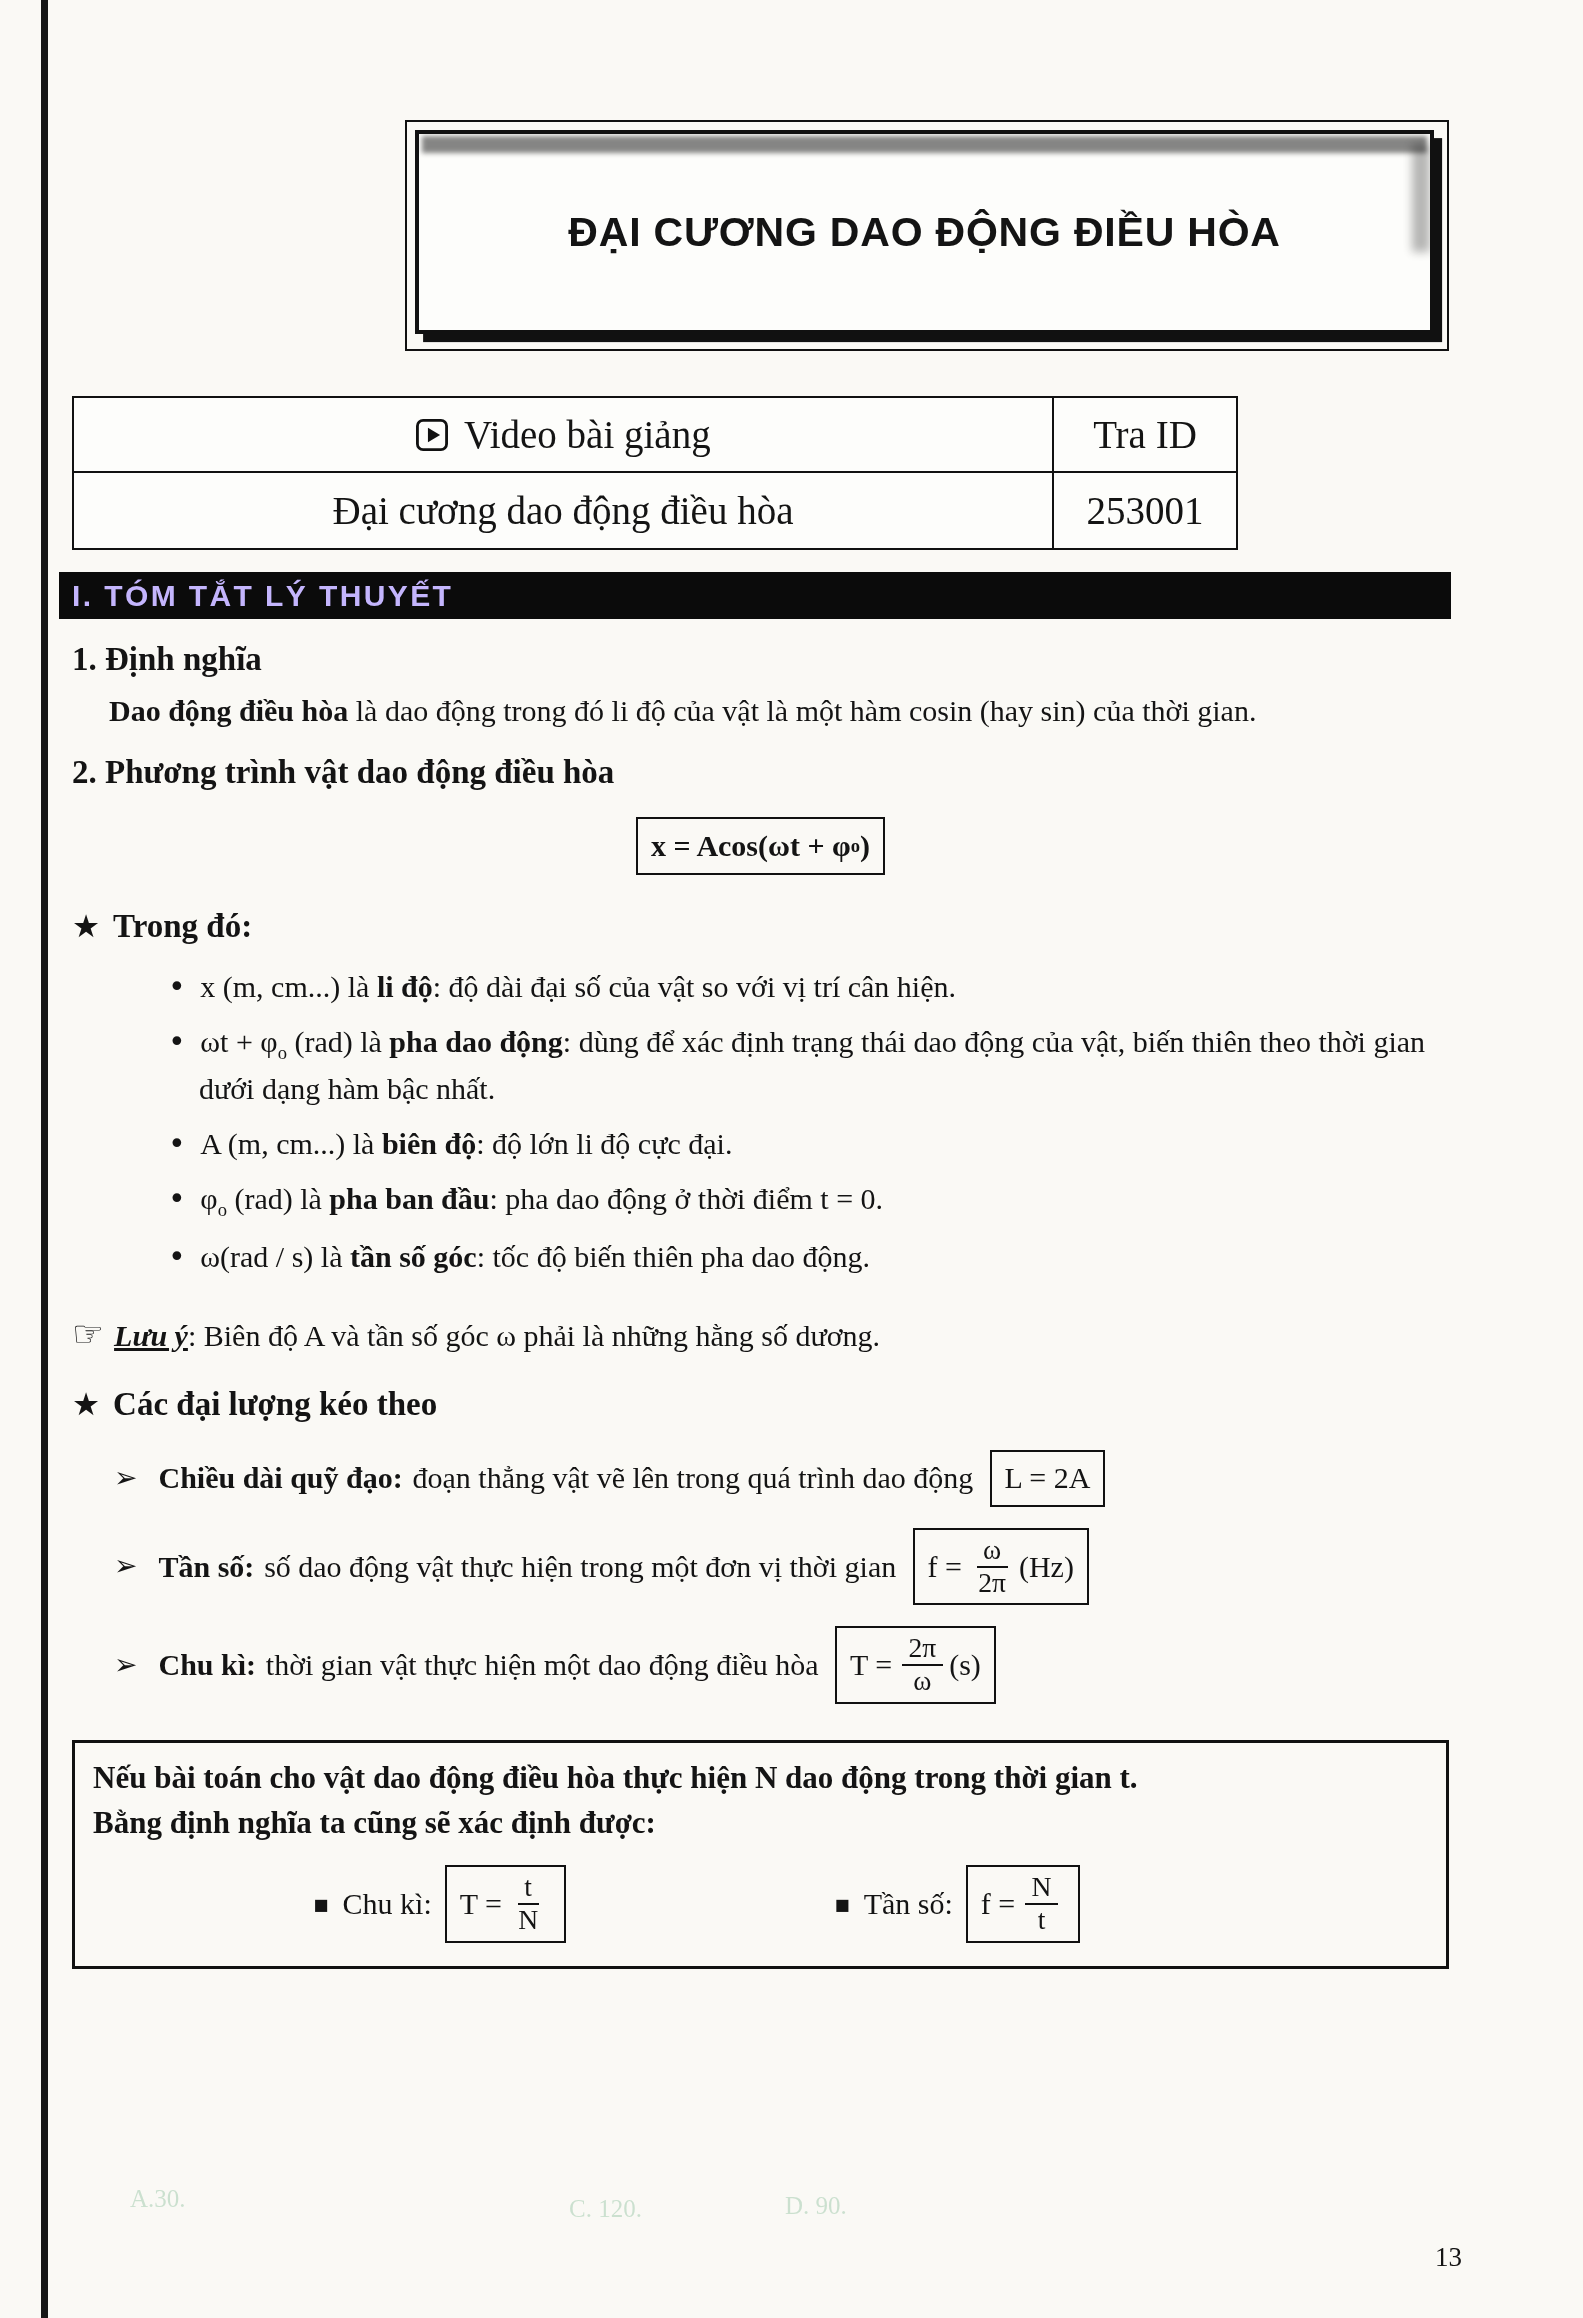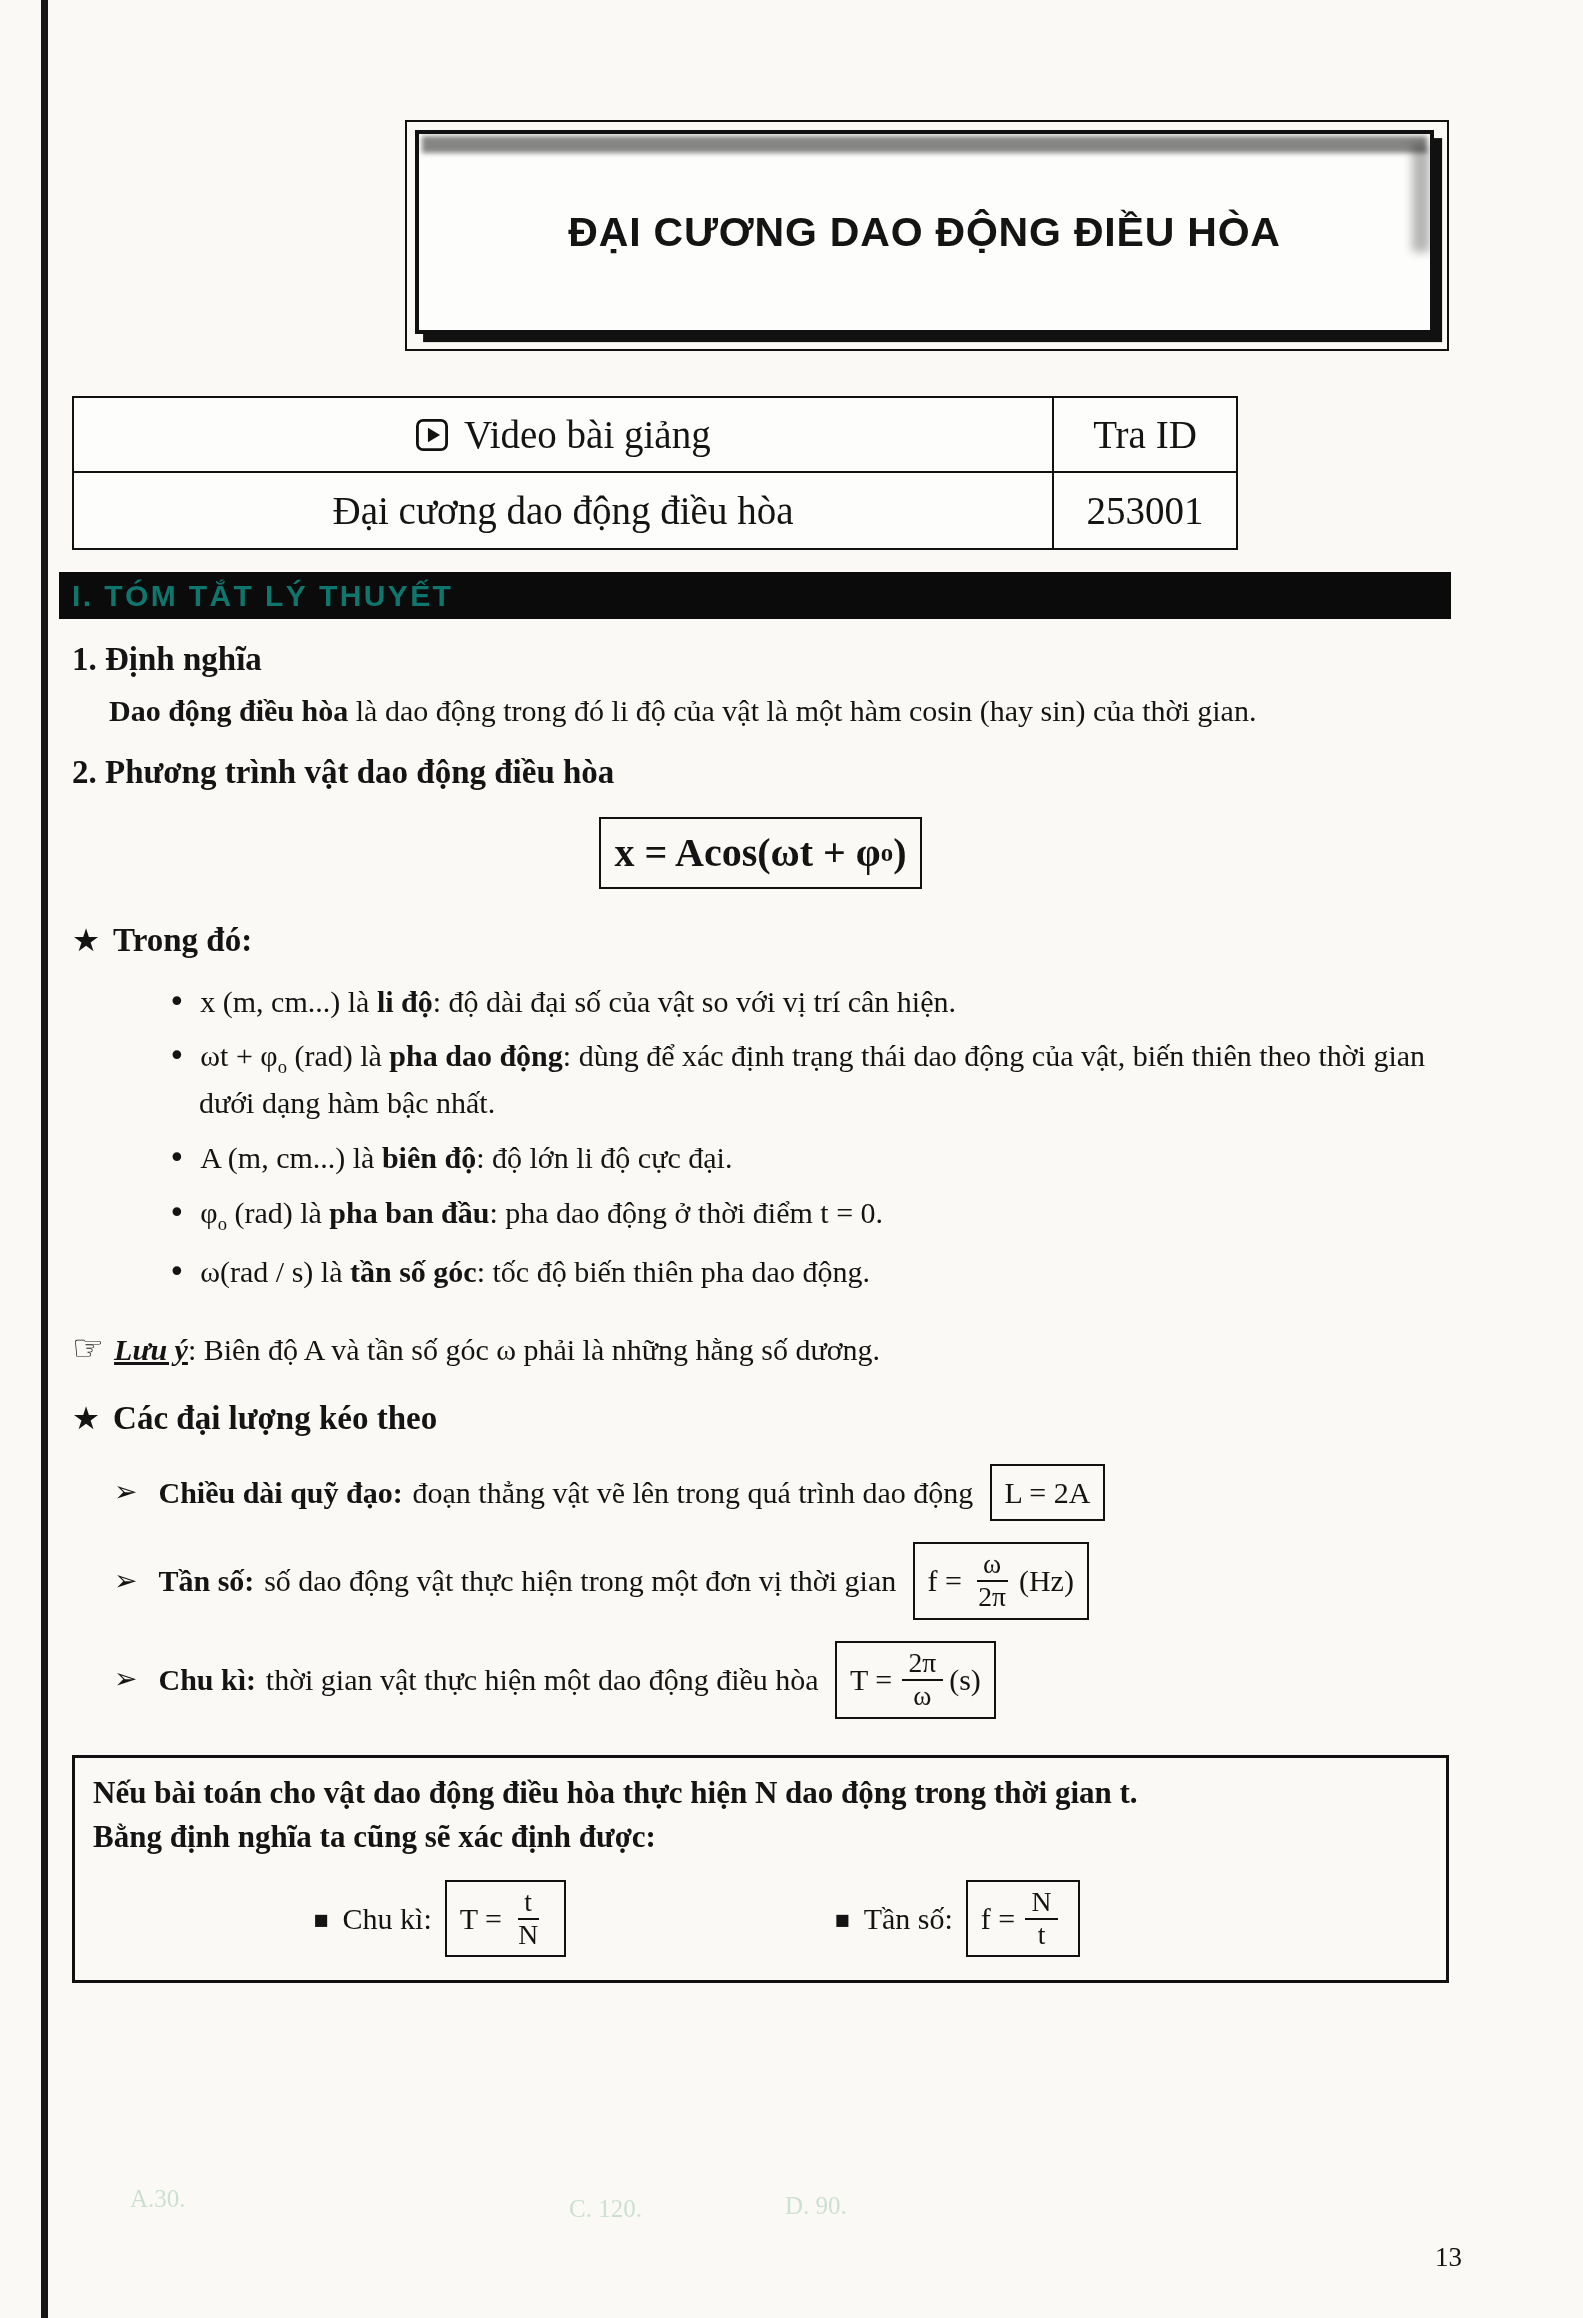--- a/index.html
+++ b/index.html
@@ -34,33 +34,33 @@
   .video-table{position:absolute;left:72px;top:396px;width:1166px;border:2.4px solid #111;
                box-sizing:border-box;display:grid;grid-template-columns:980px 1fr;
                grid-template-rows:75px 75px;font-size:39px;background:#fdfdfb;}
   .vt-cell{display:flex;align-items:center;justify-content:center;gap:14.6px;box-sizing:border-box;}
   .vt-r1c1{border-right:2.4px solid #111;border-bottom:2.4px solid #111;}
   .vt-r1c2{border-bottom:2.4px solid #111;}
   .vt-r2c1{border-right:2.4px solid #111;}
 
   
   .section-bar{position:absolute;left:59px;top:572px;width:1392px;height:47px;background:#0b0b0b;
-               color:#0f766e;display:flex;align-items:center;padding-left:13px;box-sizing:border-box;
+               color:#c4b5fd;display:flex;align-items:center;padding-left:13px;box-sizing:border-box;
                font-family:"Liberation Sans", sans-serif;font-weight:bold;font-size:30px;letter-spacing:2.4px;}
 
   
   .content{position:absolute;left:72px;top:636px;width:1377px;font-size:30px;line-height:1.45;}
   .c-head{font-size:33px;font-weight:bold;margin:0 0 4.9px 0;}
   .c-head.second{margin-top:14.6px;}
   .def-p{margin:3.3px 0 16.3px 0;text-indent:37px;}
   b,.bold{font-weight:bold;}
 
   .formula-center{text-align:center;margin:21px 0 28px 0;}
   .fbox{display:inline-flex;align-items:center;border:2.4px solid #111;padding:4.9px 13px;background:transparent;}
-  .fbox.main{font-weight:bold;font-size:40px;border-width:2px;}
+  .fbox.main{font-weight:bold;font-size:30px;border-width:2px;}
   sub{font-size:.62em;}
 
   .star-head{font-weight:bold;font-size:33px;margin:21px 0 14.6px 0;}
   .glyph{font-family:"DejaVu Sans", sans-serif;}
   .star{margin-right:13px;font-size:.95em;}
 
   .bullets{list-style:none;margin:0;padding:0 0 0 96px;}
   .bullets li{margin-bottom:11.4px;padding-left:31px;text-indent:-31px;}
   .dot{margin-right:14.6px;}
 

